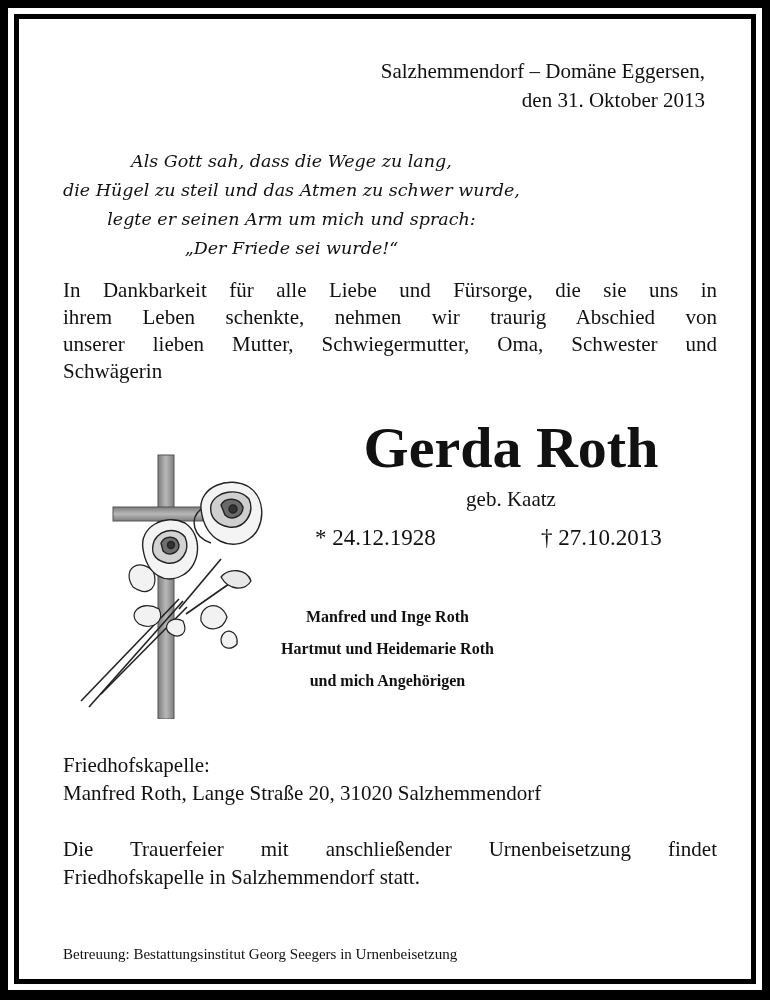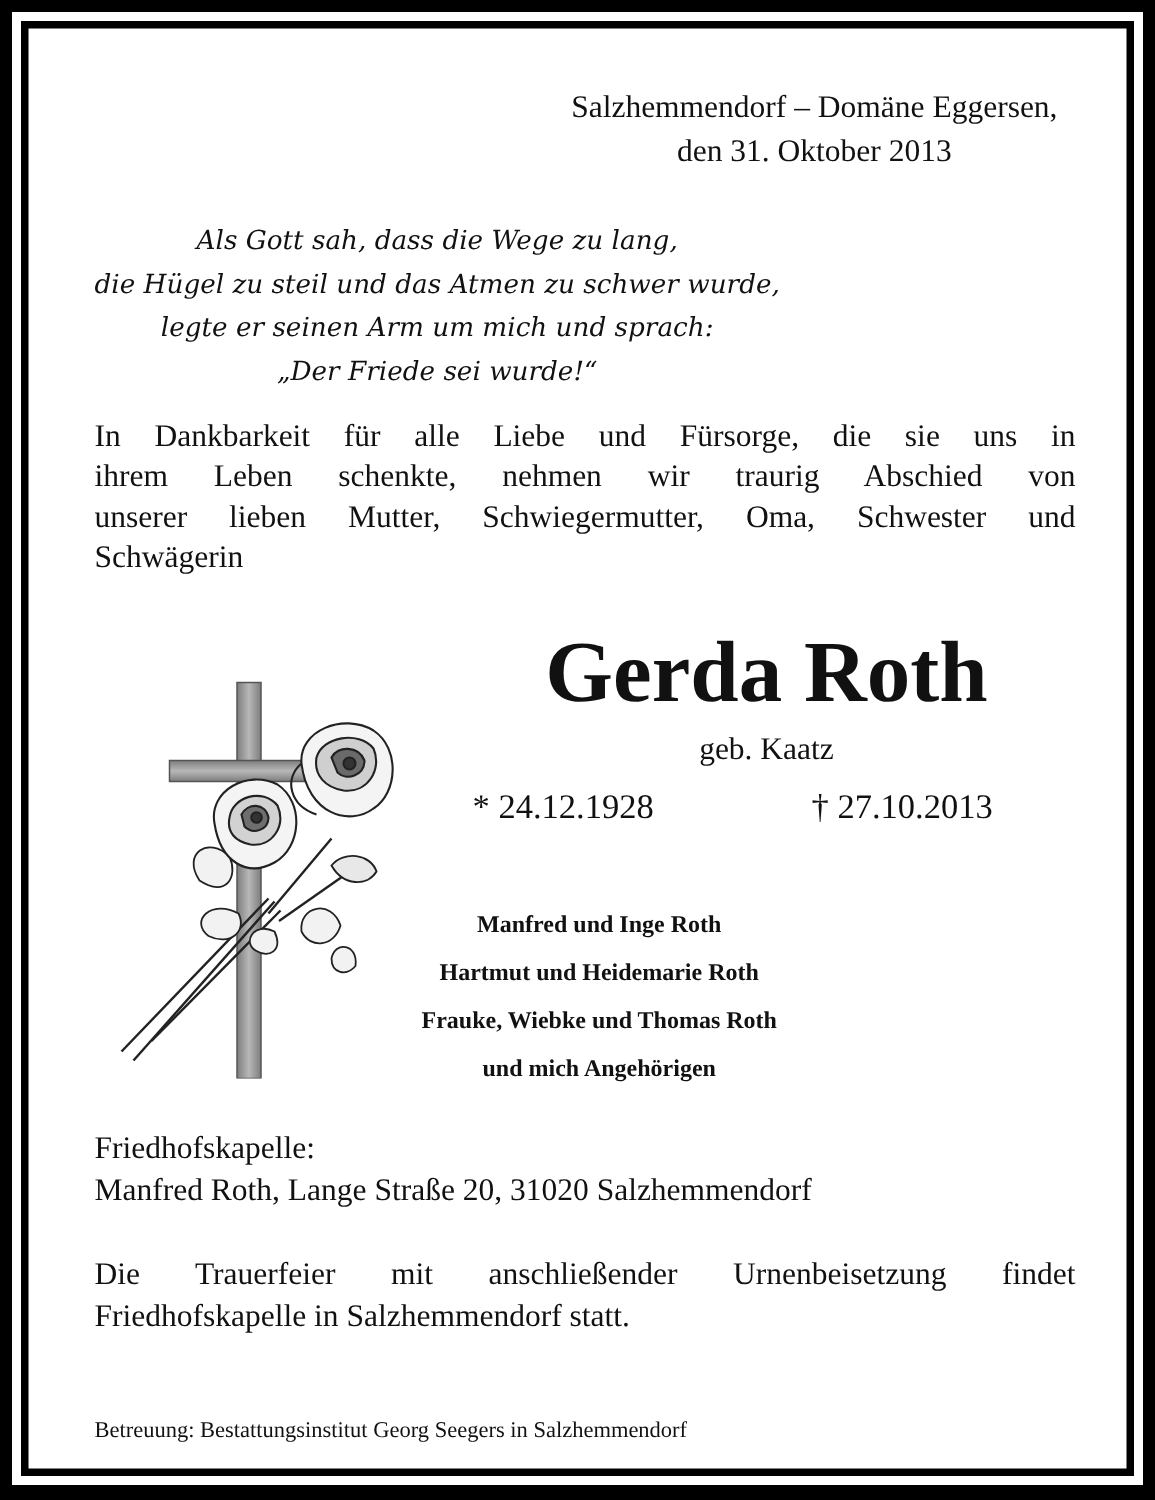--- a/index.html
+++ b/index.html
@@ -1,20 +1,20 @@
 <!DOCTYPE html>
 <html><head>
   <meta charset="utf-8">
   <style>
     html, body { margin: 0; padding: 0; background: #000; }
     body { width: 770px; height: 1000px; position: relative; overflow: hidden; font-family: "Liberation Serif", serif; color: #111; }
     .outer { position: absolute; left: 8px; top: 8px; width: 754px; height: 982px; background: #fff; }
     .inner { position: absolute; left: 6px; top: 6px; right: 6px; bottom: 6px; border: 5px solid #000; box-sizing: border-box; background: #fff; }
     .content { position: absolute; left: 0; top: 0; right: 0; bottom: 0; }
-    .place { position: absolute; right: 46px; top: 38px; text-align: center; font-size: 21px; line-height: 29px; }
+    .place { position: absolute; right: 46px; top: 38px; text-align: right; font-size: 21px; line-height: 29px; }
     .poem { position: absolute; left: 44px; top: 128px; font-style: italic; font-family: "DejaVu Serif", serif; font-size: 17.5px; line-height: 29px; letter-spacing: 0px; text-align: center; }
     .intro { position: absolute; left: 44px; top: 258px; width: 654px; font-size: 21px; line-height: 27px; text-align: justify; }
     .name { position: absolute; left: 262px; top: 394px; width: 460px; text-align: center; font-weight: bold; font-size: 58px; line-height: 70px; letter-spacing: 0px; }
     .maiden { position: absolute; left: 262px; top: 466px; width: 460px; text-align: center; font-size: 21px; line-height: 28px; }
     .born { position: absolute; left: 296px; top: 504px; font-size: 23px; line-height: 30px; }
     .died { position: absolute; left: 522px; top: 504px; font-size: 23px; line-height: 30px; }
     .cross { position: absolute; left: 42px; top: 420px; width: 230px; height: 280px; }
     .family { position: absolute; left: 262px; top: 582px; font-weight: bold; font-size: 16px; line-height: 32px; text-align: center; }
     .family div { white-space: nowrap; }
     .address { position: absolute; left: 44px; top: 732px; font-size: 21px; line-height: 28px; }
@@ -107,31 +107,30 @@
       </div>
 
       <div class="name">Gerda Roth</div>
       <div class="maiden">geb. Kaatz</div>
       <div class="born">* 24.12.1928</div>
       <div class="died">† 27.10.2013</div>
 
       <div class="family">
         <div>Manfred und Inge Roth</div>
         <div>Hartmut und Heidemarie Roth</div>
-        <div>Frauke, Wiebke und Thomas Roth</div>
         <div>und mich Angehörigen</div>
       </div>
 
       <div class="address">
         <div>Friedhofskapelle:</div>
         <div>Manfred Roth, Lange Straße 20, 31020 Salzhemmendorf</div>
       </div>
 
       <div class="ceremony">
         <span class="line">Die Trauerfeier mit anschließender Urnenbeisetzung findet</span>
         <span class="line last">Friedhofskapelle in Salzhemmendorf statt.</span>
       </div>
 
-      <div class="footer">Betreuung: Bestattungsinstitut Georg Seegers in Salzhemmendorf</div>
+      <div class="footer">Betreuung: Bestattungsinstitut Georg Seegers in Urnenbeisetzung</div>
 
     </div>
   </div>
 </div>
 
 </body></html>

